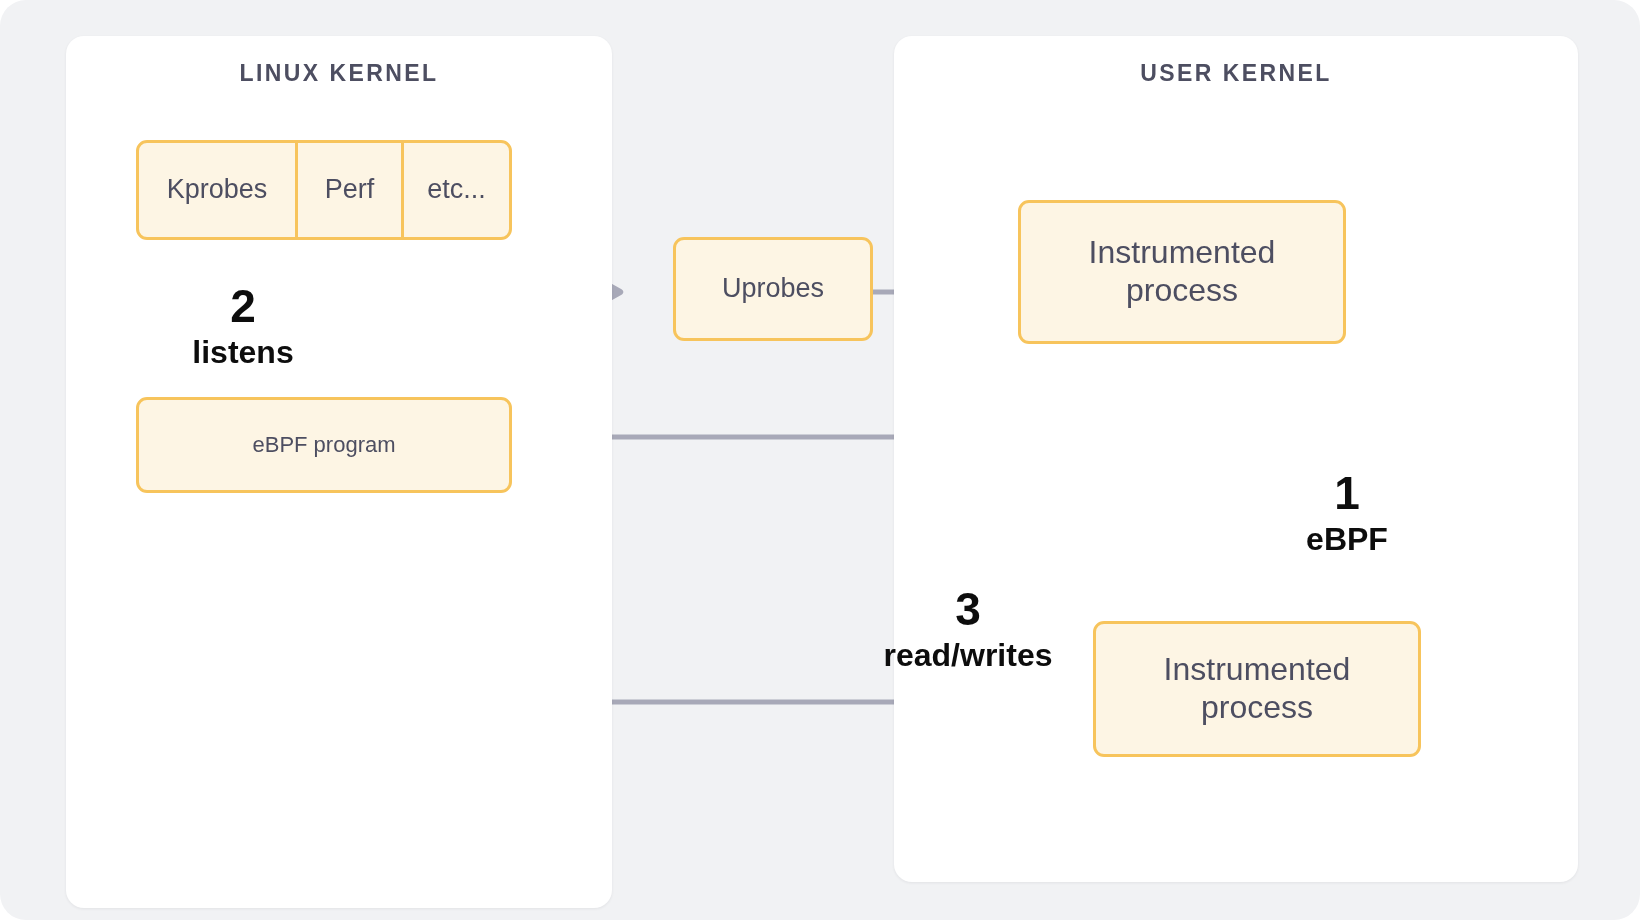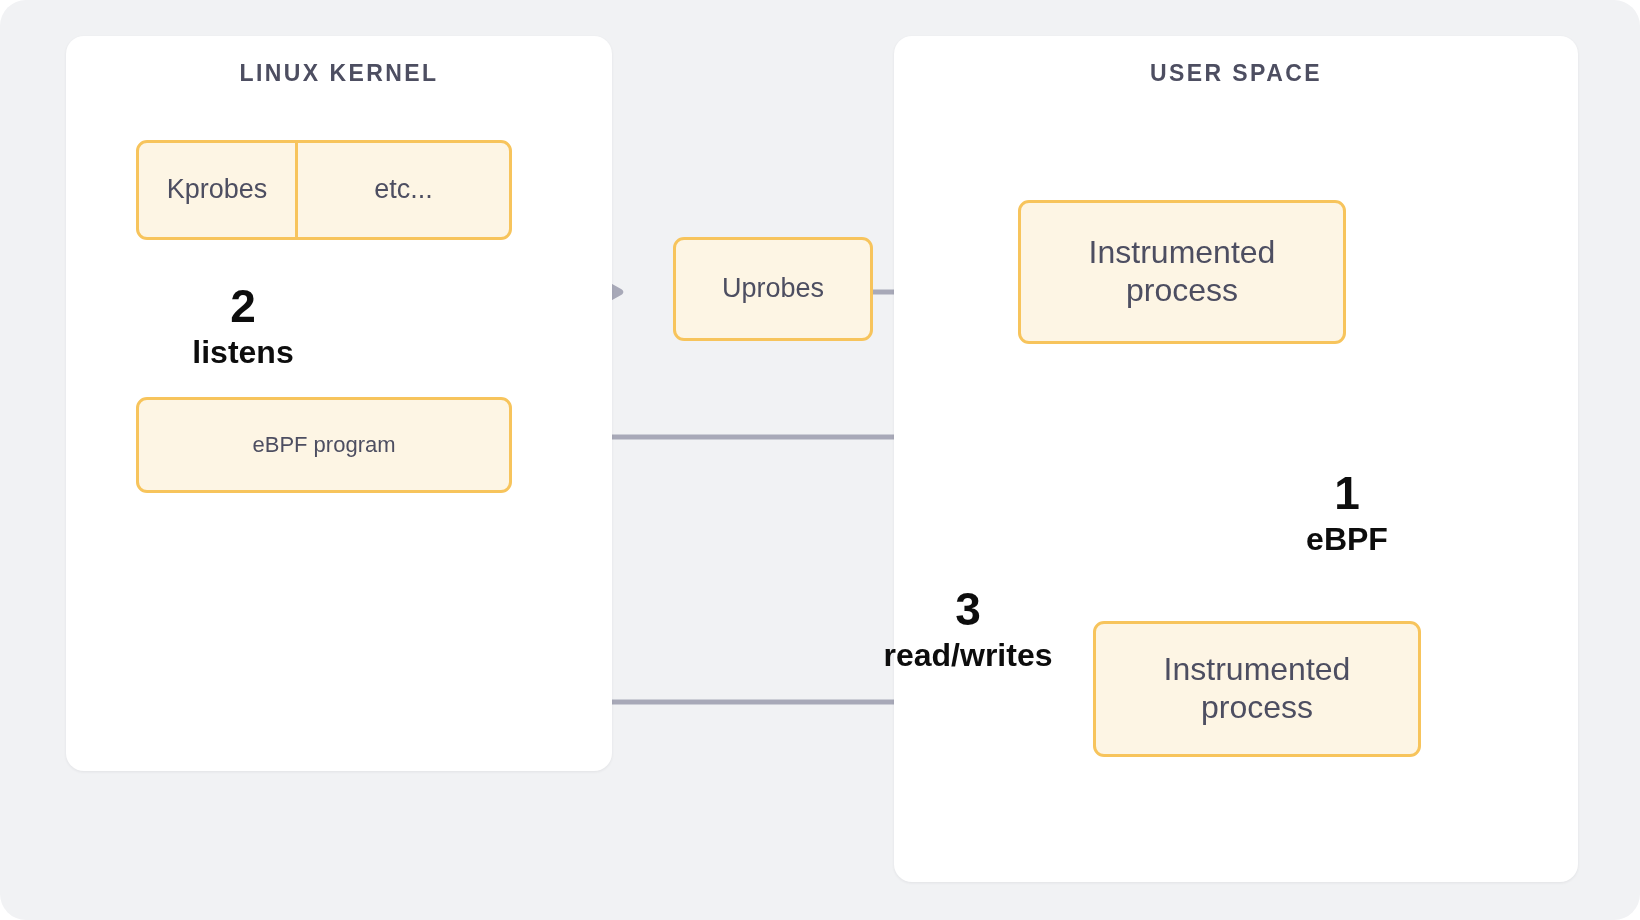--- a/index.html
+++ b/index.html
@@ -22,21 +22,21 @@
     border-radius: 26px;
     overflow: hidden;
   }
   
   .panel {
     position: absolute;
     background: #ffffff;
     border-radius: 18px;
     box-shadow: 0 1px 3px rgba(30,32,40,0.07);
   }
-  #panel-kernel   { left: 66px;  top: 36px; width: 546px;  height: 735px; }
+  #panel-kernel   { left: 66px;  top: 36px; width: 546px;  height: 872px; }
   #panel-user     { left: 894px; top: 36px; width: 684px;  height: 846px; }
   .panel-title {
     position: absolute;
     top: 24px;
     left: 0;
     width: 100%;
     text-align: center;
     font-size: 23px;
     font-weight: bold;
     letter-spacing: 2.4px;
@@ -185,25 +185,26 @@
 
       <path d="M434,702 L1085,702" marker-start="url(#ah-start)" marker-end="url(#ah-end)"></path>
     </g>
   </svg>
 
   <div class="panel" id="panel-kernel">
     <div class="panel-title">LINUX KERNEL</div>
   </div>
 
   <div class="panel" id="panel-user">
-    <div class="panel-title">USER SPACE</div>
+    <div class="panel-title">USER KERNEL</div>
   </div>
 
   <div class="node" id="probes-strip">
     <div class="probe-cell" id="probe-0">Kprobes</div>
+    <div class="probe-cell" id="probe-1">Perf</div>
     <div class="probe-cell" id="probe-2">etc...</div>
   </div>
 
   <div class="node" id="ebpf-program">eBPF program</div>
 
 
   <div class="node" id="uprobes">Uprobes</div>
 
   <div class="node" id="proc-top">
     <div>

